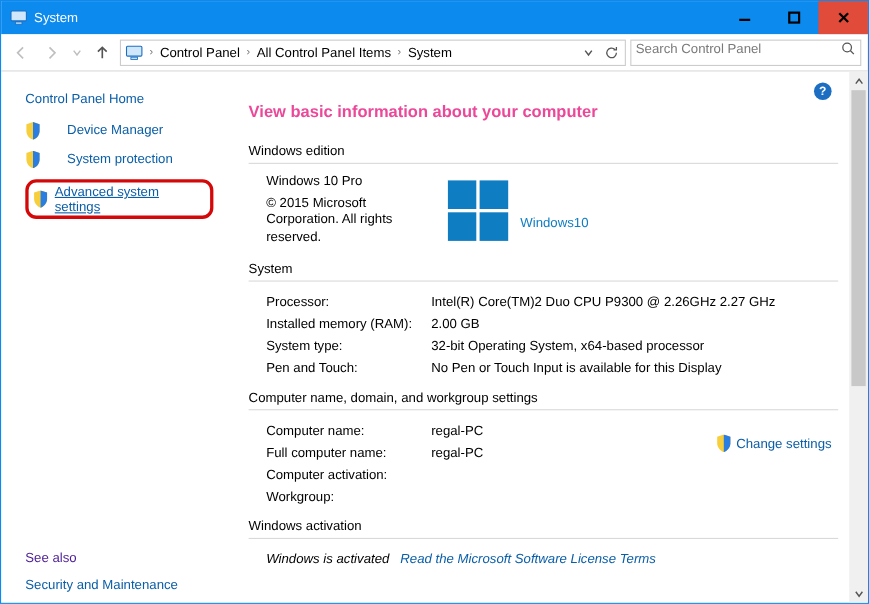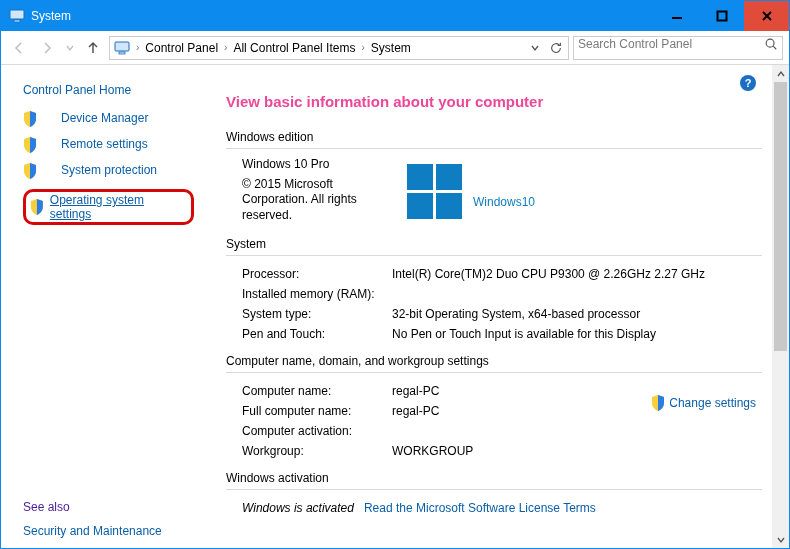--- a/index.html
+++ b/index.html
@@ -42,21 +42,21 @@
   h1.page-title { color:#ec4899; font-size:15px; font-weight:700; margin: 2px 0 20px 0; }
   .section-hdr { font-size:12px; color:#000; border-bottom:1px solid #d9d9d9; padding-bottom:4px; margin-top:10px; margin-bottom:8px; }
   .edition-row { display:flex; }
   .edition-text { padding-left:16px; width: 175px; }
   .edition-text div { margin-bottom:4px; line-height:1.3; }
   .winlogo { flex:1; display:flex; align-items:center; padding-left:6px; }
   .kv { display:flex; padding:3px 0 3px 16px; }
   .kv .k { width: 150px; }
   .kv .v { flex:1; }
   .change-settings { float:right; display:flex; align-items:center; gap:4px; color:#0a5ea8; cursor:pointer; }
-  a.link { color:#0a5ea8; text-decoration:none; }
+  a.link { color:#0a5ea8; text-decoration:none;font-style:italic; }
   
   .vscroll { width:17px; background:#f0f0f0; display:flex; flex-direction:column; }
   .vscroll .sbtn { height:17px; display:flex; align-items:center; justify-content:center; color:#555; }
   .vscroll .track { flex:1; position:relative; }
   .vscroll .thumb { position:absolute; left:2px; right:2px; top:0; height:60%; background:#c8c8c8; }
   svg { display:block; }
 </style>
 </head>
 <body>
 
@@ -148,36 +148,29 @@
           <path d="M7 0 L13 2 V8 C13 12 10 15 7 16 C4 15 1 12 1 8 V2 Z" fill="#f7ce3c"></path>
           <path d="M7 0 L13 2 V8 C13 12 10 15 7 16 V0 Z" fill="#2a7de1"></path>
         </svg>
       <span class="label">Device Manager</span>
     </div>
     <div class="sideitem">
       <svg class="shield" viewBox="0 0 14 16">
           <path d="M7 0 L13 2 V8 C13 12 10 15 7 16 C4 15 1 12 1 8 V2 Z" fill="#f7ce3c"></path>
           <path d="M7 0 L13 2 V8 C13 12 10 15 7 16 V0 Z" fill="#2a7de1"></path>
         </svg>
-      <span class="label">Remote settings</span>
-    </div>
-    <div class="sideitem">
-      <svg class="shield" viewBox="0 0 14 16">
-          <path d="M7 0 L13 2 V8 C13 12 10 15 7 16 C4 15 1 12 1 8 V2 Z" fill="#f7ce3c"></path>
-          <path d="M7 0 L13 2 V8 C13 12 10 15 7 16 V0 Z" fill="#2a7de1"></path>
-        </svg>
       <span class="label">System protection</span>
     </div>
     <div class="sideitem highlighted">
       <span class="highlight-box">
         <svg class="shield" viewBox="0 0 14 16">
             <path d="M7 0 L13 2 V8 C13 12 10 15 7 16 C4 15 1 12 1 8 V2 Z" fill="#f7ce3c"></path>
             <path d="M7 0 L13 2 V8 C13 12 10 15 7 16 V0 Z" fill="#2a7de1"></path>
           </svg>
-        <span class="label">Operating system settings</span>
+        <span class="label">Advanced system settings</span>
       </span>
     </div>
 
     <div class="seealso-block">
       <div class="seealso">See also</div>
       <div class="seealso-link">Security and Maintenance</div>
     </div>
   </div>
 
   <div class="content-wrap">
@@ -206,20 +199,21 @@
         </div>
       </div>
 
       <div class="section-hdr">System</div>
       <div class="kv">
           <div class="k">Processor:</div>
           <div class="v">Intel(R) Core(TM)2 Duo CPU     P9300  @ 2.26GHz   2.27 GHz</div>
         </div>
       <div class="kv">
           <div class="k">Installed memory (RAM):</div>
+          <div class="v">2.00 GB</div>
         </div>
       <div class="kv">
           <div class="k">System type:</div>
           <div class="v">32-bit Operating System, x64-based processor</div>
         </div>
       <div class="kv">
           <div class="k">Pen and Touch:</div>
           <div class="v">No Pen or Touch Input is available for this Display</div>
         </div>
 
@@ -239,21 +233,20 @@
         <div class="kv">
             <div class="k">Full computer name:</div>
             <div class="v">regal-PC</div>
           </div>
         <div class="kv">
             <div class="k">Computer activation:</div>
             <div class="v"></div>
           </div>
         <div class="kv">
             <div class="k">Workgroup:</div>
-            <div class="v">WORKGROUP</div>
           </div>
       </div>
 
       <div class="section-hdr">Windows activation</div>
       <div class="kv">
         <div class="k" style="width:auto; margin-right:10px;font-style:italic;">Windows is activated</div>
         <a class="link" href="#">Read the Microsoft Software License Terms</a>
       </div>
     </div>
 

